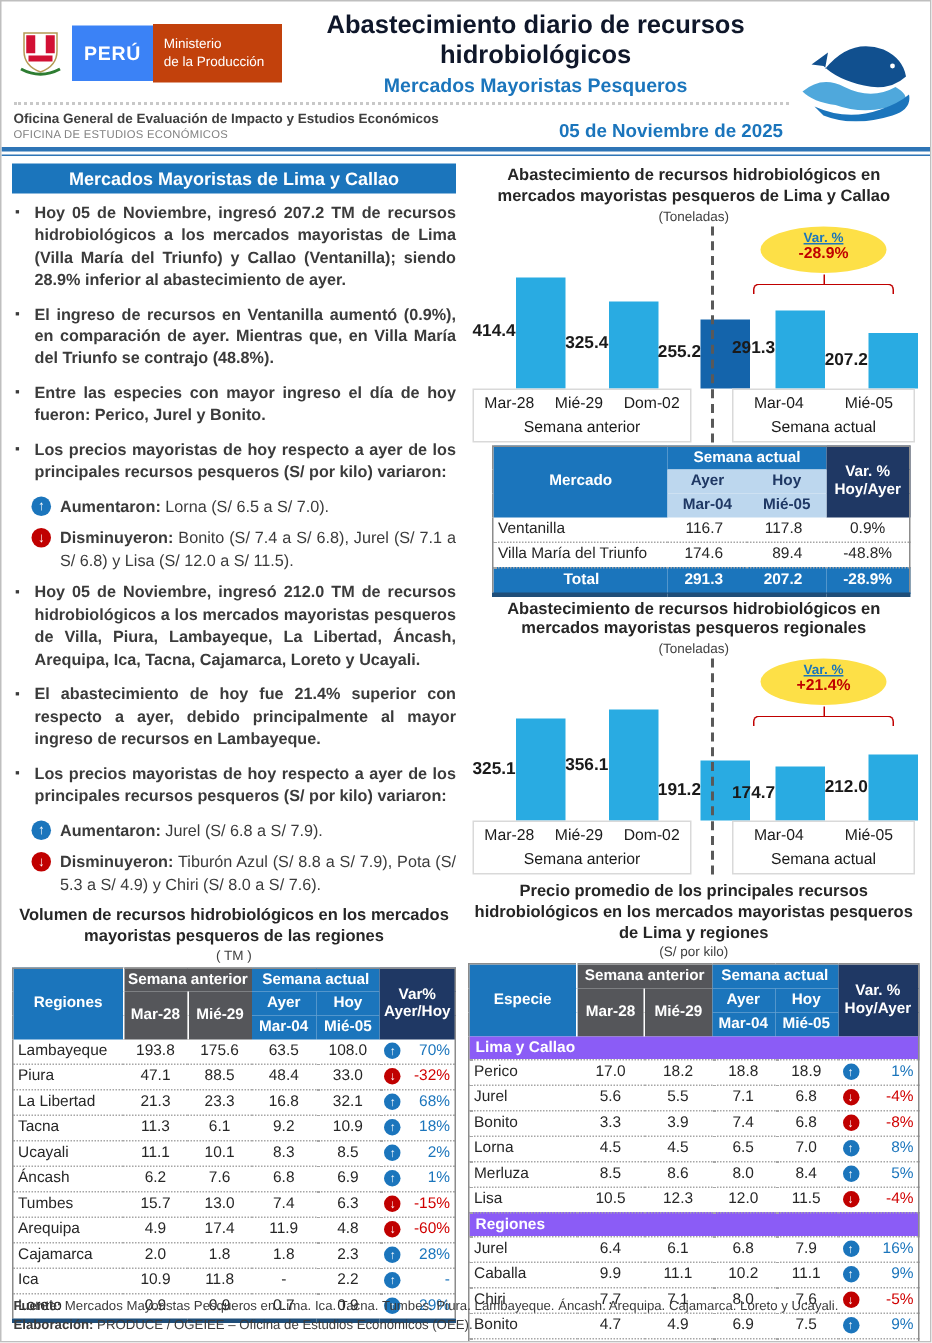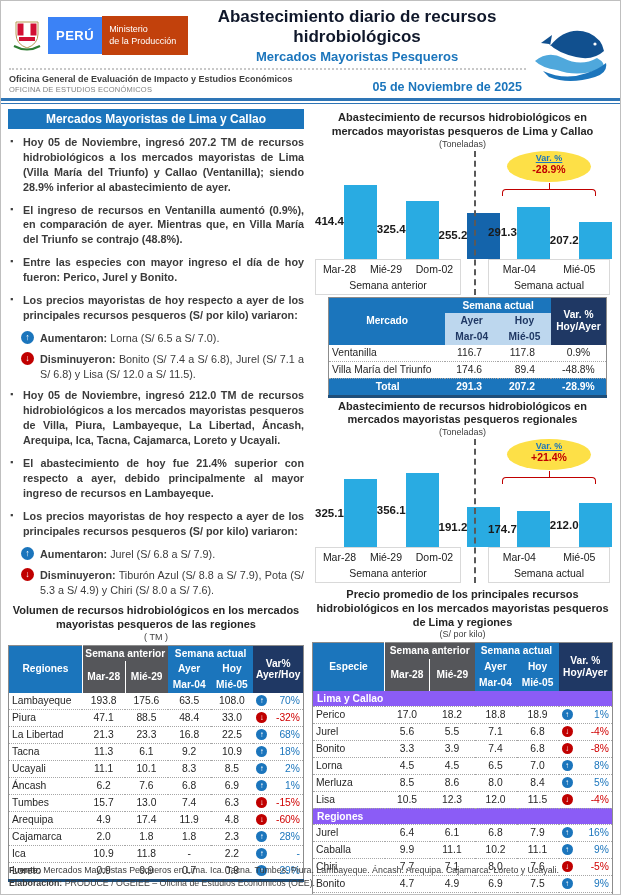--- a/index.html
+++ b/index.html
@@ -226,21 +226,21 @@
                   <span class="mini-circ down">↓</span>
                   <span class="vdown">-32%</span>
                 </div>
               </td>
             </tr>
             <tr>
               <td class="tname">La Libertad</td>
               <td class="tnum">21.3</td>
               <td class="tnum">23.3</td>
               <td class="tnum">16.8</td>
-              <td class="tnum">22.5</td>
+              <td class="tnum">32.1</td>
               <td class="tvar">
                 <div class="varwrap">
                   <span class="mini-circ up">↑</span>
                   <span class="vup">68%</span>
                 </div>
               </td>
             </tr>
             <tr>
               <td class="tname">Tacna</td>
               <td class="tnum">11.3</td>

